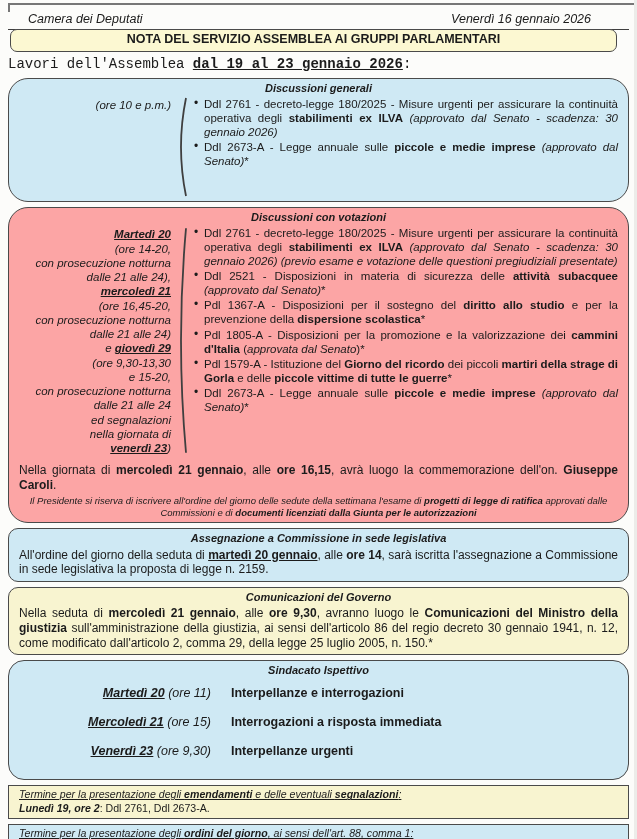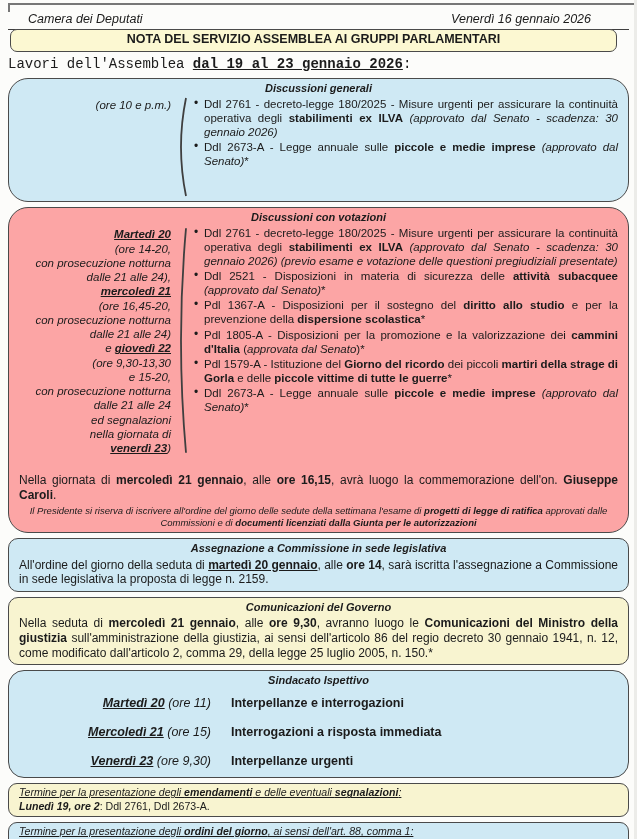--- a/index.html
+++ b/index.html
@@ -16,31 +16,31 @@
   .hdr{display:flex;justify-content:space-between;align-items:flex-end;
        padding:2px 38px 2px 20px;font-style:italic;font-size:12.5px;}
   .rule{border-top:1.7px solid #3f3f3f;margin:0;}
   .banner{margin:-1px 12px 4px 2px;border:1.6px solid #4a4a4a;border-radius:7px;
           text-align:center;font-weight:bold;font-size:12.5px;padding:2px 0 3px;}
   .doc-title{text-align:left;font-size:14px;margin:4px 0 5px;font-family:Liberation Mono, monospace;}
   .box{border:1.5px solid #4a4a4a;margin:0 0 5px 0;padding:2px 10px 4px;}
   .r18{border-radius:20px;}
   .r10{border-radius:10px;}
   .r14{border-radius:16px;}
-  .r8{border-radius:9px;}
+  .r8{border-radius:0;}
   .sec-title{text-align:center;font-weight:bold;font-style:italic;font-size:11px;margin:1px 0 2px;}
   .cols{display:grid;grid-template-columns:152px 14px 1fr;column-gap:4px;}
   .dates{text-align:right;font-style:italic;font-size:11.5px;line-height:1.24;padding-top:1px;}
   .dates .dline{white-space:nowrap;}
   .paren{height:auto;}
   .paren svg{width:12px;height:100%;display:block;}
   ul.bullets{margin:0;padding:0;list-style:none;}
   ul.bullets li{position:relative;padding-left:11px;text-align:justify;margin:0 0 1px 0;}
   ul.bullets li::before{content:"\2022";position:absolute;left:1px;top:-1px;font-size:12px;}
-  .para{font-size:12px;text-align:justify;margin-top:18px;}
+  .para{font-size:12px;text-align:justify;margin-top:8px;}
   .smallnote{font-size:9.5px;font-style:italic;text-align:center;line-height:1.25;margin-top:2px;}
   .body-text{font-size:12px;text-align:justify;}
   .sind-row{display:grid;grid-template-columns:192px 1fr;column-gap:20px;margin:8px 0 14px;}
   .sind-when{text-align:right;font-style:italic;font-size:12.5px;}
   .sind-what{font-weight:bold;font-size:12.5px;}
   .dl-box{font-size:10.6px;padding:2px 10px 3px;line-height:1.25;}
   .dl-l1{font-style:italic;text-decoration:underline;}
 </style>
 </head>
 <body>
@@ -83,21 +83,21 @@
     <div class="cols">
       <div class="dates">
         <div class="dline"><span style="font-weight: bold; text-decoration: underline;">Martedì 20</span></div>
         <div class="dline"><span>(ore 14-20,</span></div>
         <div class="dline"><span>con prosecuzione notturna</span></div>
         <div class="dline"><span>dalle 21 alle 24),</span></div>
         <div class="dline"><span style="font-weight: bold; text-decoration: underline;">mercoledì 21</span></div>
         <div class="dline"><span>(ore 16,45-20,</span></div>
         <div class="dline"><span>con prosecuzione notturna</span></div>
         <div class="dline"><span>dalle 21 alle 24)</span></div>
-        <div class="dline"><span>e </span><span style="font-weight: bold; text-decoration: underline;">giovedì 22</span></div>
+        <div class="dline"><span>e </span><span style="font-weight: bold; text-decoration: underline;">giovedì 29</span></div>
         <div class="dline"><span>(ore 9,30-13,30</span></div>
         <div class="dline"><span>e 15-20,</span></div>
         <div class="dline"><span>con prosecuzione notturna</span></div>
         <div class="dline"><span>dalle 21 alle 24</span></div>
         <div class="dline"><span>ed segnalazioni</span></div>
         <div class="dline"><span>nella giornata di</span></div>
         <div class="dline"><span style="font-weight: bold; text-decoration: underline;">venerdì 23</span><span>)</span></div>
       </div>
       <div class="paren">
         <svg viewBox="0 0 12 100" preserveAspectRatio="none">
@@ -130,21 +130,21 @@
   <div class="box r14" style="background-color: rgb(207, 233, 244);">
     <div class="sec-title">Sindacato Ispettivo</div>
     <div class="sind-row">
       <div class="sind-when"><span style="font-weight: bold; text-decoration: underline;">Martedì 20</span><span> (ore 11)</span></div>
       <div class="sind-what">Interpellanze e interrogazioni</div>
     </div>
     <div class="sind-row">
       <div class="sind-when"><span style="font-weight: bold; text-decoration: underline;">Mercoledì 21</span><span> (ore 15)</span></div>
       <div class="sind-what">Interrogazioni a risposta immediata</div>
     </div>
-    <div class="sind-row" style="margin-bottom:4px;">
+    <div class="sind-row" style="margin-bottom:16px;">
       <div class="sind-when"><span style="font-weight: bold; text-decoration: underline;">Venerdì 23</span><span> (ore 9,30)</span></div>
       <div class="sind-what">Interpellanze urgenti</div>
     </div>
   </div>
 
   <div class="box r8 dl-box" style="background-color: rgb(248, 244, 208);">
     <div class="dl-l1"><span>Termine per la presentazione degli </span><span style="font-weight: bold;">emendamenti</span><span> e delle eventuali </span><span style="font-weight: bold;">segnalazioni</span><span>:</span></div>
     <div><span style="font-weight: bold; font-style: italic;">Lunedì 19, ore 2</span><span>: Ddl 2761, Ddl 2673-A.</span></div>
   </div>
 

